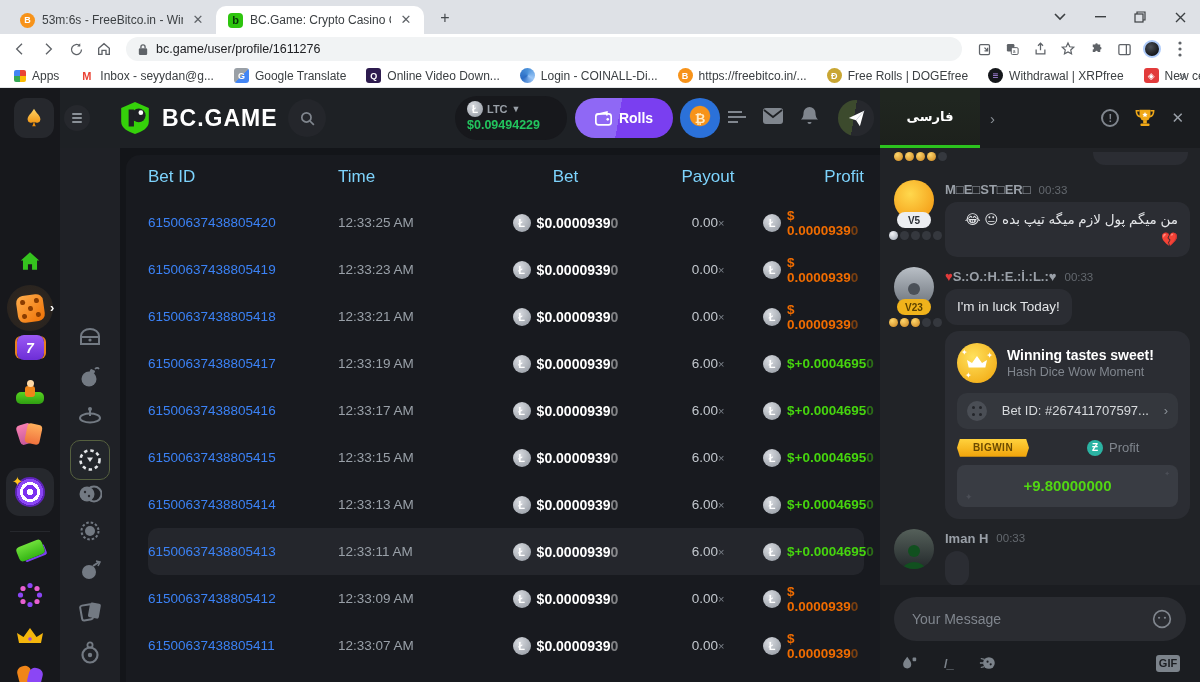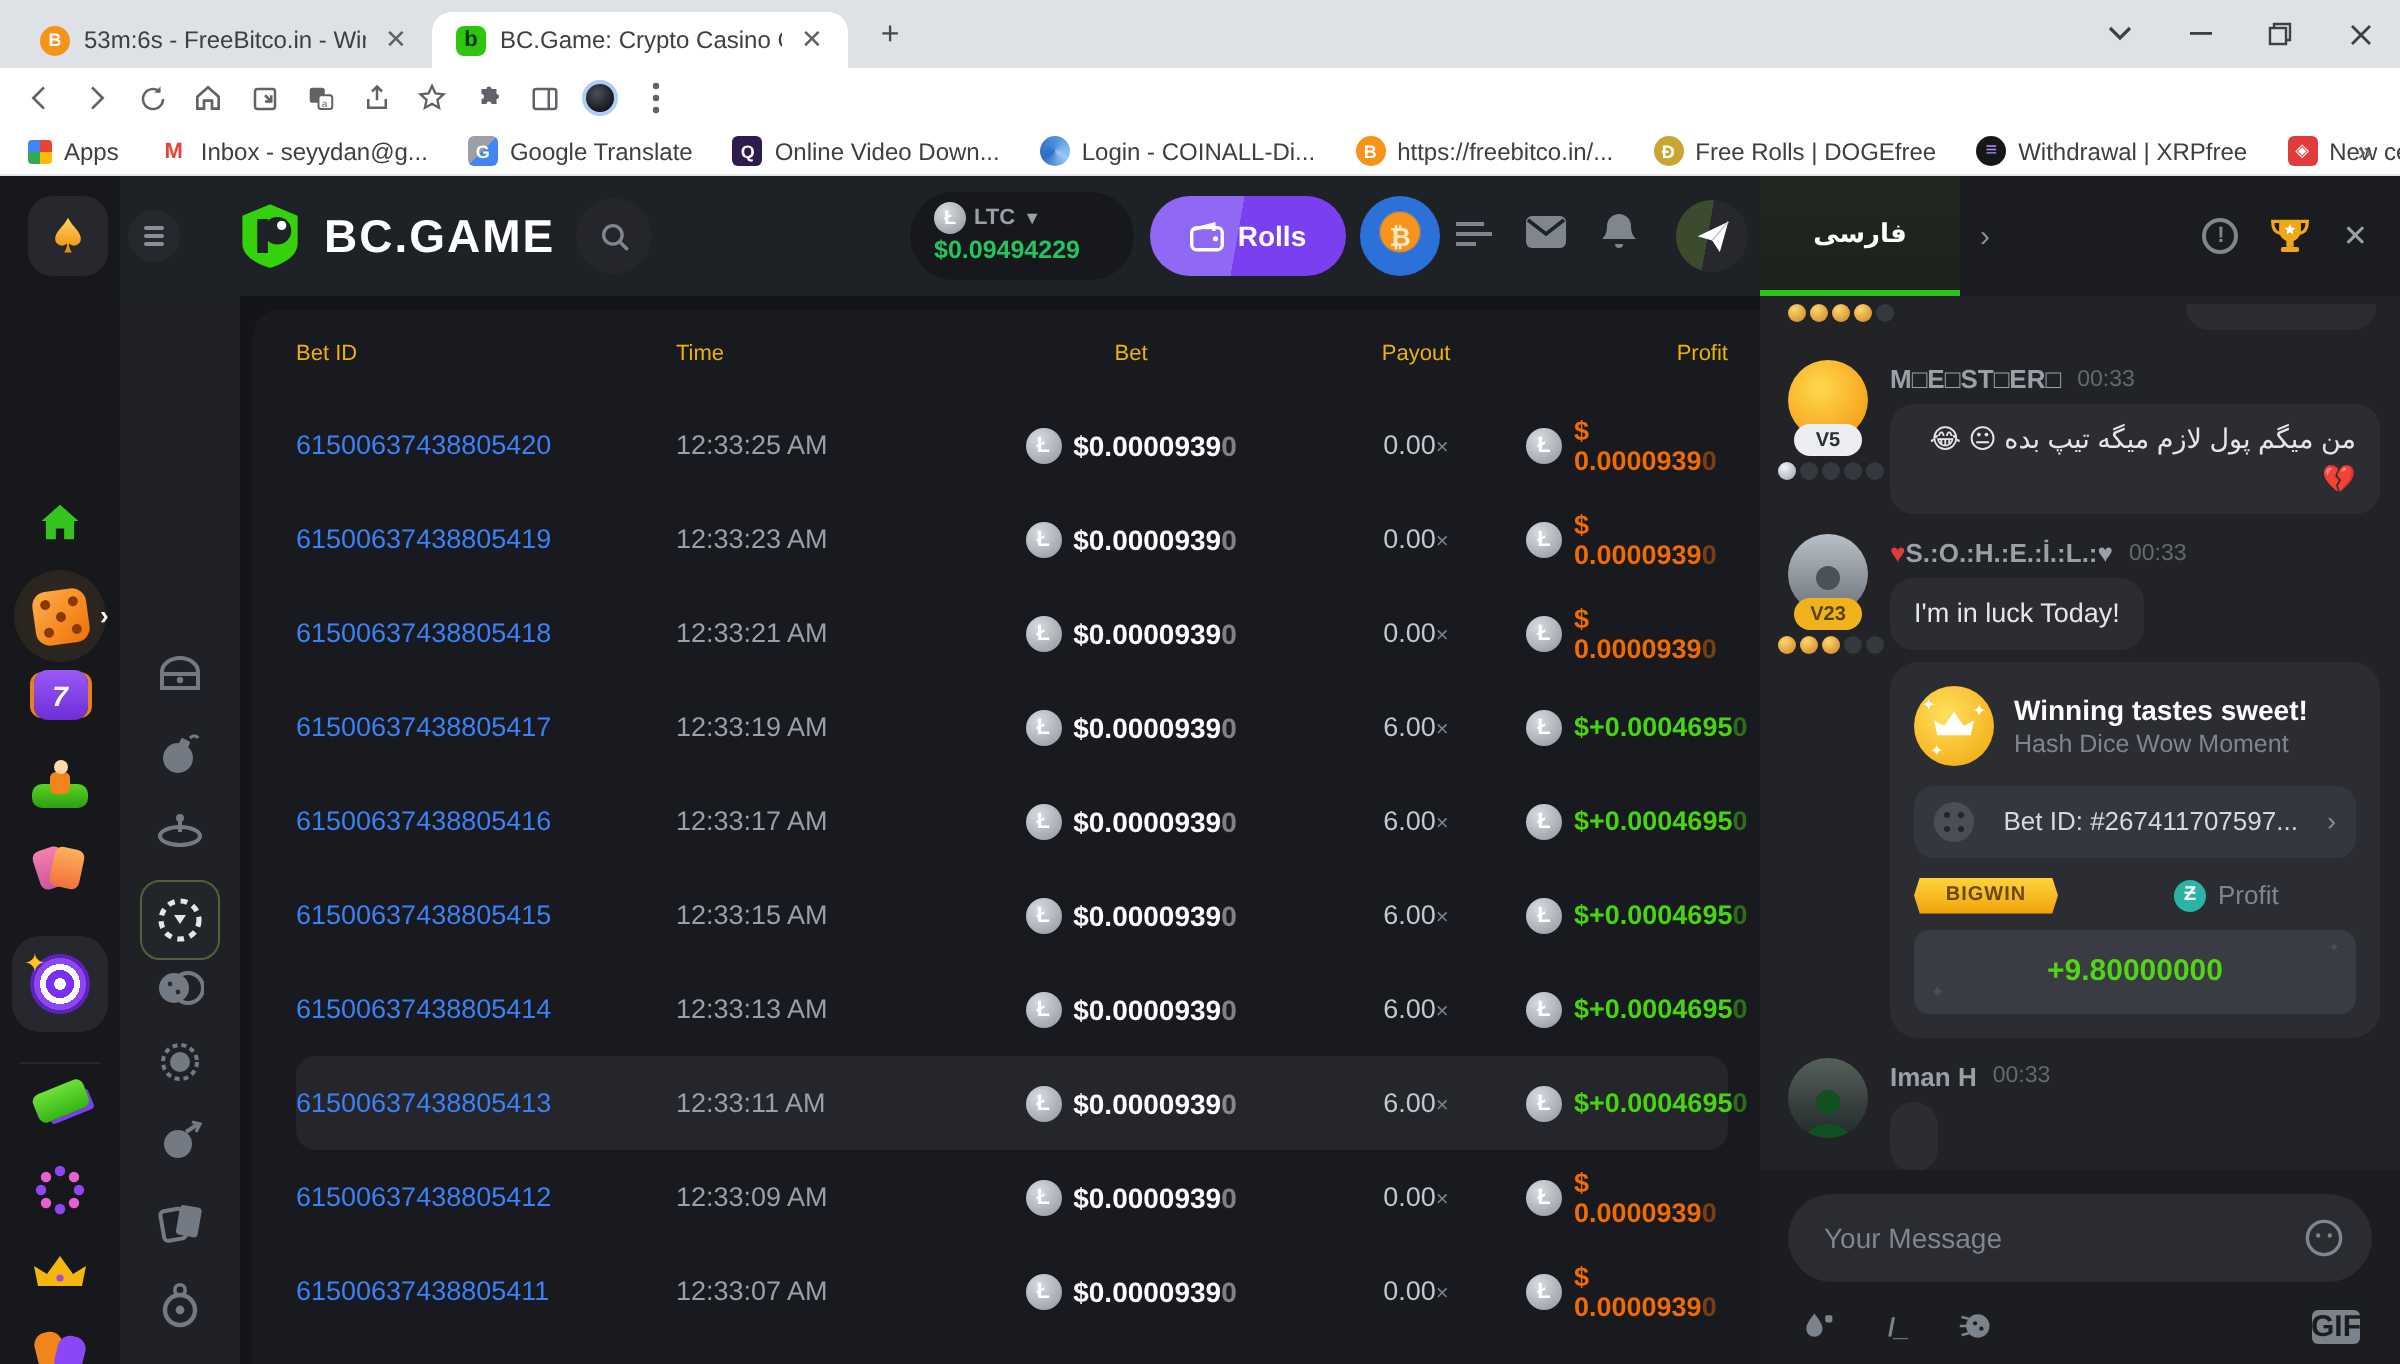--- a/index.html
+++ b/index.html
@@ -105,21 +105,21 @@
   .masks-icon i:nth-child(1){ left:2px; top:1px; background:#f08519; transform:rotate(-14deg);} 
   .masks-icon i:nth-child(2){ left:12px; top:3px; background:#8b46f5; transform:rotate(14deg);}
   .rail-divider { position:absolute; left:10px; top:443px; width:40px; height:1px; background:#26282d; }
 
   
   .sub-item { position:absolute; left:0; width:60px; display:flex; align-items:center; justify-content:center; }
   .sub-selected { width:40px; height:40px; border:1px solid #55603f; background:#22252a; border-radius:10px; display:flex; align-items:center; justify-content:center; }
 
   
   .table-card { position:absolute; left:6px; top:7px; width:754px; height:527px; background:#181a1f; border-radius:14px 0 0 0; padding:0 16px 0 22px; }
-  .thead { display:grid; grid-template-columns:180px 150px 175px 110px 1fr; align-items:center; height:44px; color:#eab308; font-size:11px; }
+  .thead { display:grid; grid-template-columns:180px 150px 175px 110px 1fr; align-items:center; height:44px; color:#7dd3fc; font-size:17px; }
   .thead .h-time { padding-left:10px; }
   .thead .h-bet,.thead .h-payout { text-align:center; }
   .thead .h-profit { text-align:right; }
   .trow { display:grid; grid-template-columns:180px 150px 175px 110px 1fr; align-items:center; height:47px; font-size:13.5px; border-radius:10px; }
   .trow.hl { background:#24262c; }
   .c-id { color:#3b82f6; }
   .c-time { color:#99a0a8; padding-left:10px; }
   .c-bet { display:flex; align-items:center; justify-content:center; gap:6px; color:#fff; font-weight:bold; font-size:14px; }
   .c-bet .coin,.c-profit .coin { width:18px; height:18px; font-size:11px; }
   .c-payout { text-align:center; color:#c3c8ce; }
@@ -180,21 +180,21 @@
   .wc-actions { display:flex; gap:26px; margin-top:12px; padding-left:4px; color:#8a9097; font-size:14px; }
   .wc-act { display:flex; align-items:center; gap:7px; }
 
   
   .composer { flex:none; background:#1b1d21; padding:12px 14px 10px 14px; }
   .input-pill { height:44px; background:#2a2c31; border-radius:22px; display:flex; align-items:center; padding:0 14px 0 18px; }
   .input-pill input { flex:1; background:transparent; border:none; outline:none; color:#c9ced4; font-size:14px; font-family:inherit; }
   .input-pill input::placeholder { color:#80868e; }
   .comp-toolbar { display:flex; align-items:center; gap:26px; margin-top:13px; padding:0 6px; color:#7c838b; }
   .slash-ic { font-size:13px; font-weight:bold; color:#7c838b; letter-spacing:-1px; }
-  .gif-chip { margin-left:auto; width:24px; height:17px; background:#7c838b; border-radius:3px; color:#1b1d21; font-size:15px; font-weight:bold; display:flex; align-items:center; justify-content:center; }
+  .gif-chip { margin-left:auto; width:24px; height:17px; background:#7c838b; border-radius:3px; color:#1b1d21; font-size:11px; font-weight:bold; display:flex; align-items:center; justify-content:center; }
 </style>
 </head>
 <body>
 
 <div class="chrome">
   <div class="tabstrip">
     <div class="tab" style="margin-left:8px">
       <span class="fav freebitco-icon"></span>
       <span class="title">53m:6s - FreeBitco.in - Win free b</span>
       <span class="tclose">✕</span>
@@ -245,20 +245,27 @@
         <svg width="15" height="15" viewBox="0 0 24 24">
           <path d="M20 12a8 8 0 1 1-2.5-5.8" fill="none" stroke="#5f6368" stroke-width="2"></path>
           <path d="M18 2v5h-5z" fill="#5f6368"></path>
         </svg>
       </div>
     <div class="navic">
         <svg width="16" height="16" viewBox="0 0 24 24">
           <path d="M4 11L12 4l8 7v9h-5v-6h-6v6H4z" fill="none" stroke="#5f6368" stroke-width="2"></path>
         </svg>
       </div>
+    <div class="addr">
+      <svg width="10" height="13" viewBox="0 0 12 15">
+          <rect x="1" y="6" width="10" height="8" rx="1.5" fill="#5f6368"></rect>
+          <path d="M3.5 6V4.5a2.5 2.5 0 0 1 5 0V6" fill="none" stroke="#5f6368" stroke-width="1.6"></path>
+        </svg>
+      <span class="url">bc.game/user/profile/1611276</span>
+    </div>
     <div class="navic">
         <svg width="15" height="15" viewBox="0 0 24 24">
           <rect x="4" y="4" width="16" height="16" rx="2" fill="none" stroke="#5f6368" stroke-width="2"></rect>
           <path d="M12 9l5 5M17 9v5h-5" stroke="#5f6368" stroke-width="2" fill="none"></path>
         </svg>
       </div>
     <div class="navic">
         <svg width="15" height="15" viewBox="0 0 24 24">
           <rect x="3" y="3" width="12" height="12" rx="2" fill="#5f6368"></rect>
           <rect x="10" y="9" width="11" height="11" rx="2" fill="#fff" stroke="#5f6368" stroke-width="1.6"></rect>

